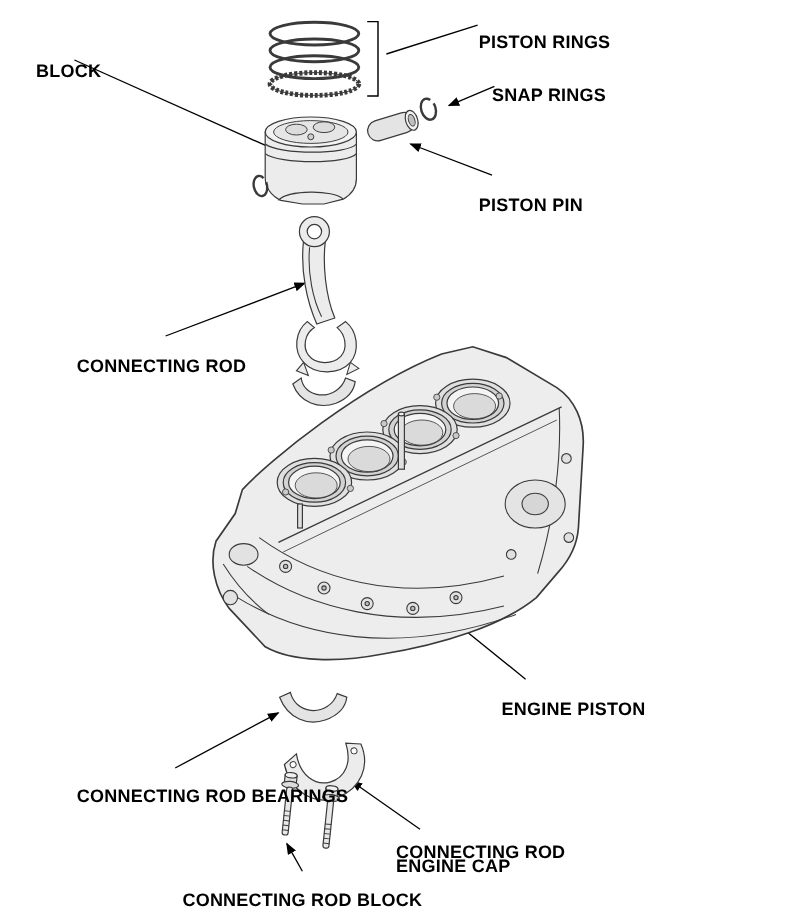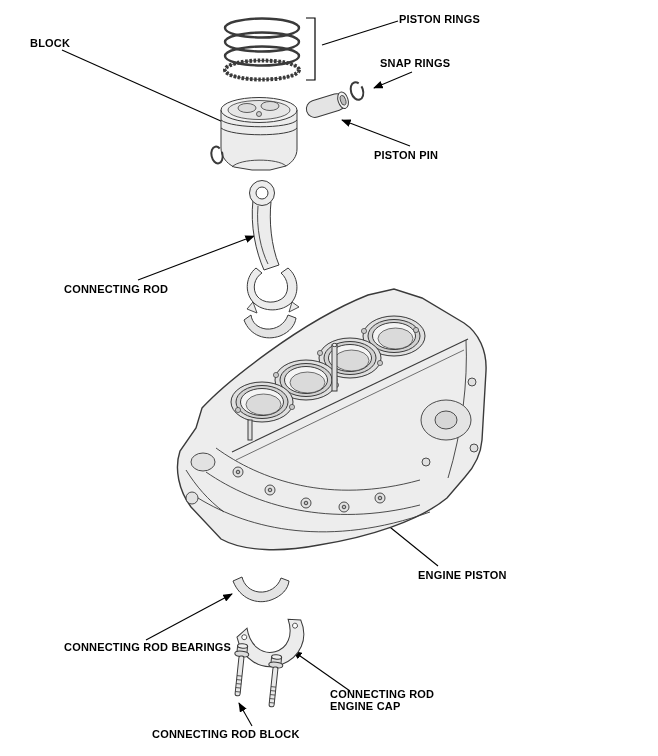--- a/index.html
+++ b/index.html
@@ -2,22 +2,22 @@
 <html><head>
 <meta charset="utf-8">
 <style>
   html,body{margin:0;padding:0;background:#ffffff;}
   .stage{
     position:relative;width:658px;height:756px;background:#ffffff;
     font-family:"Liberation Sans",sans-serif;overflow:hidden;
   }
   .stage svg{position:absolute;left:0;top:0;}
   .lbl{
-    position:absolute;font-size:11px;font-weight:bold;color:#000;
-    white-space:nowrap;letter-spacing:.2px;line-height:12px;
+    position:absolute;font-size:15px;font-weight:bold;color:#000;
+    white-space:nowrap;letter-spacing:.2px;line-height:12px;margin-top:17px;
   }
 </style>
 </head>
 <body>
 
 <div class="stage">
 
   <svg width="658" height="756" viewBox="0 0 658 756">
     <defs>
       <marker id="arrow" viewBox="0 0 10 8" markerWidth="9" markerHeight="7" refX="9" refY="4" orient="auto">
@@ -175,22 +175,22 @@
       <rect x="237" y="646" width="10" height="7" fill="#e0e0e0"></rect>
       <ellipse cx="242" cy="646" rx="5" ry="2.2" fill="#f0f0f0"></ellipse>
       <ellipse cx="242" cy="654" rx="7" ry="2.8" fill="#dcdcdc"></ellipse>
       <rect x="239.5" y="656" width="5" height="40" rx="2" fill="#e8e8e8"></rect>
       <path d="M239.5 676 h5 M239.5 680 h5 M239.5 684 h5 M239.5 688 h5 M239.5 692 h5" stroke-width="0.8"></path>
     </g>
   </svg>
 
   <div class="lbl" style="left:399px;top:13px">PISTON RINGS</div>
   <div class="lbl" style="left:30px;top:37px">BLOCK</div>
-  <div class="lbl" style="left:380px;top:57px">SNAP RINGS</div>
-  <div class="lbl" style="left:374px;top:149px">PISTON PIN</div>
+  <div class="lbl" style="left:410px;top:57px">SNAP RINGS</div>
+  <div class="lbl" style="left:399px;top:149px">PISTON PIN</div>
   <div class="lbl" style="left:64px;top:283px">CONNECTING ROD</div>
   <div class="lbl" style="left:418px;top:569px">ENGINE PISTON</div>
   <div class="lbl" style="left:64px;top:641px">CONNECTING ROD BEARINGS</div>
   <div class="lbl" style="left:330px;top:688px">
     <div>CONNECTING ROD</div>
     <div>ENGINE CAP</div>
   </div>
   <div class="lbl" style="left:152px;top:728px">CONNECTING ROD BLOCK</div>
 
 </div>

